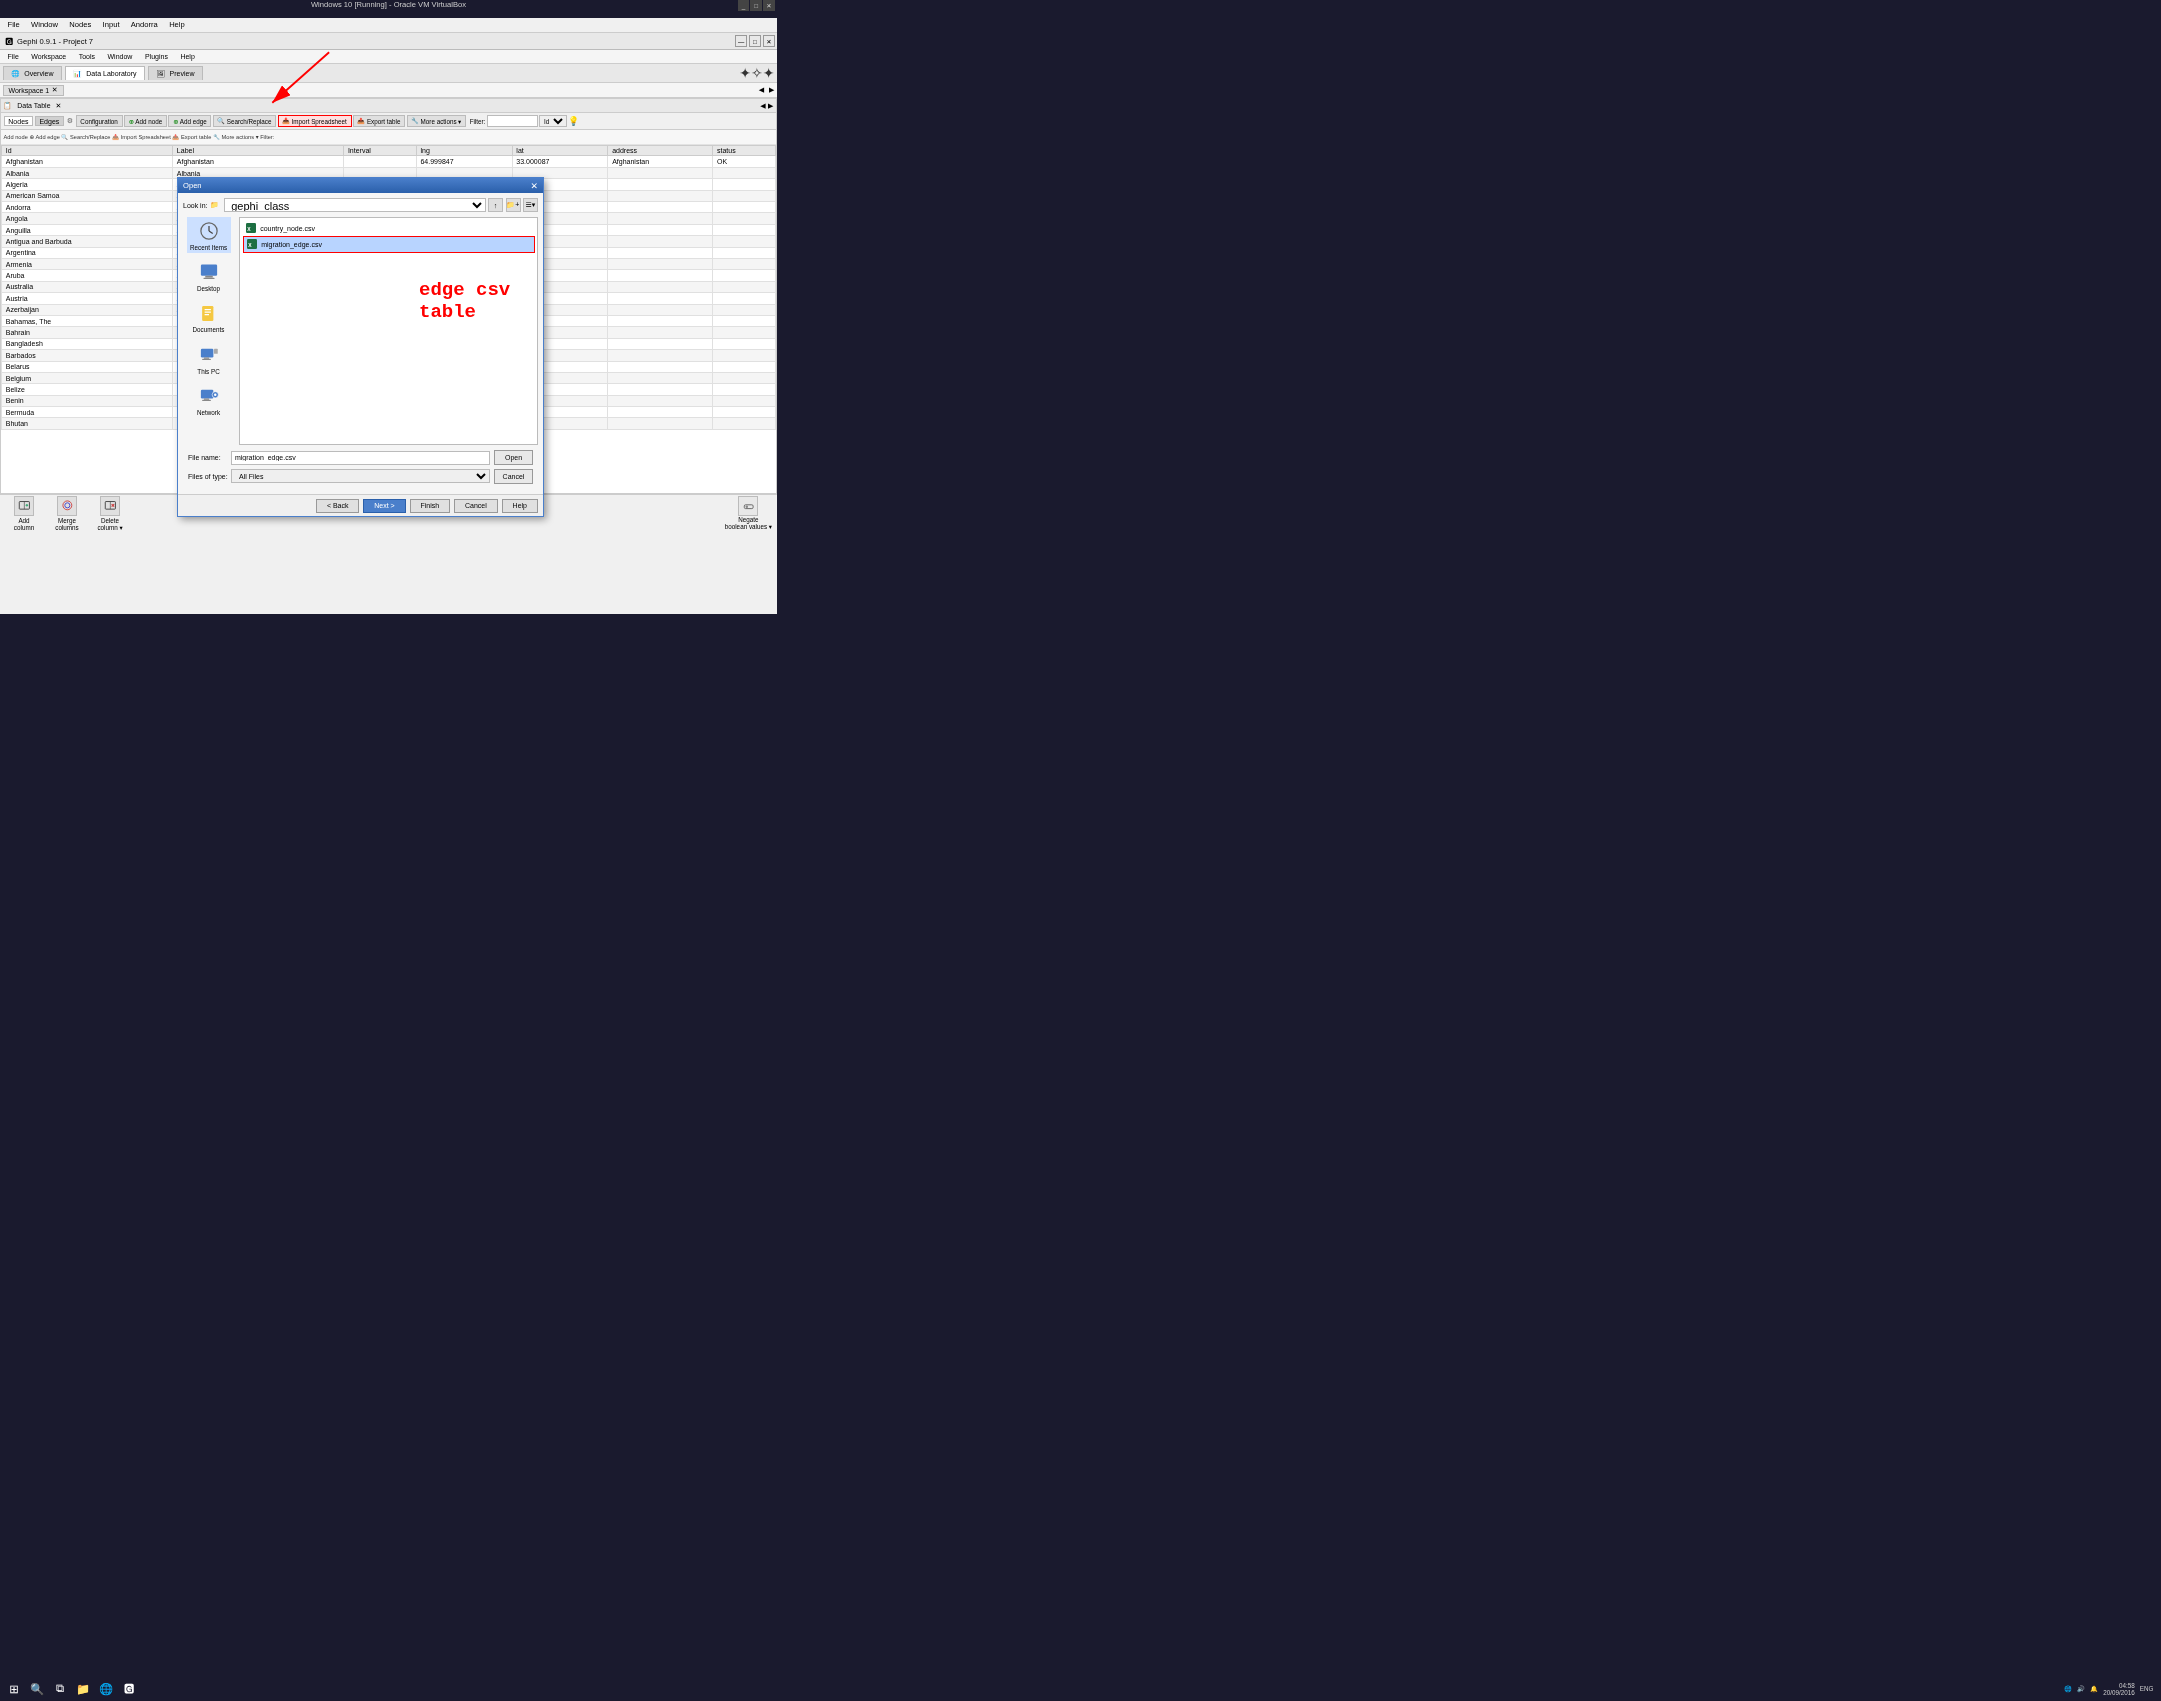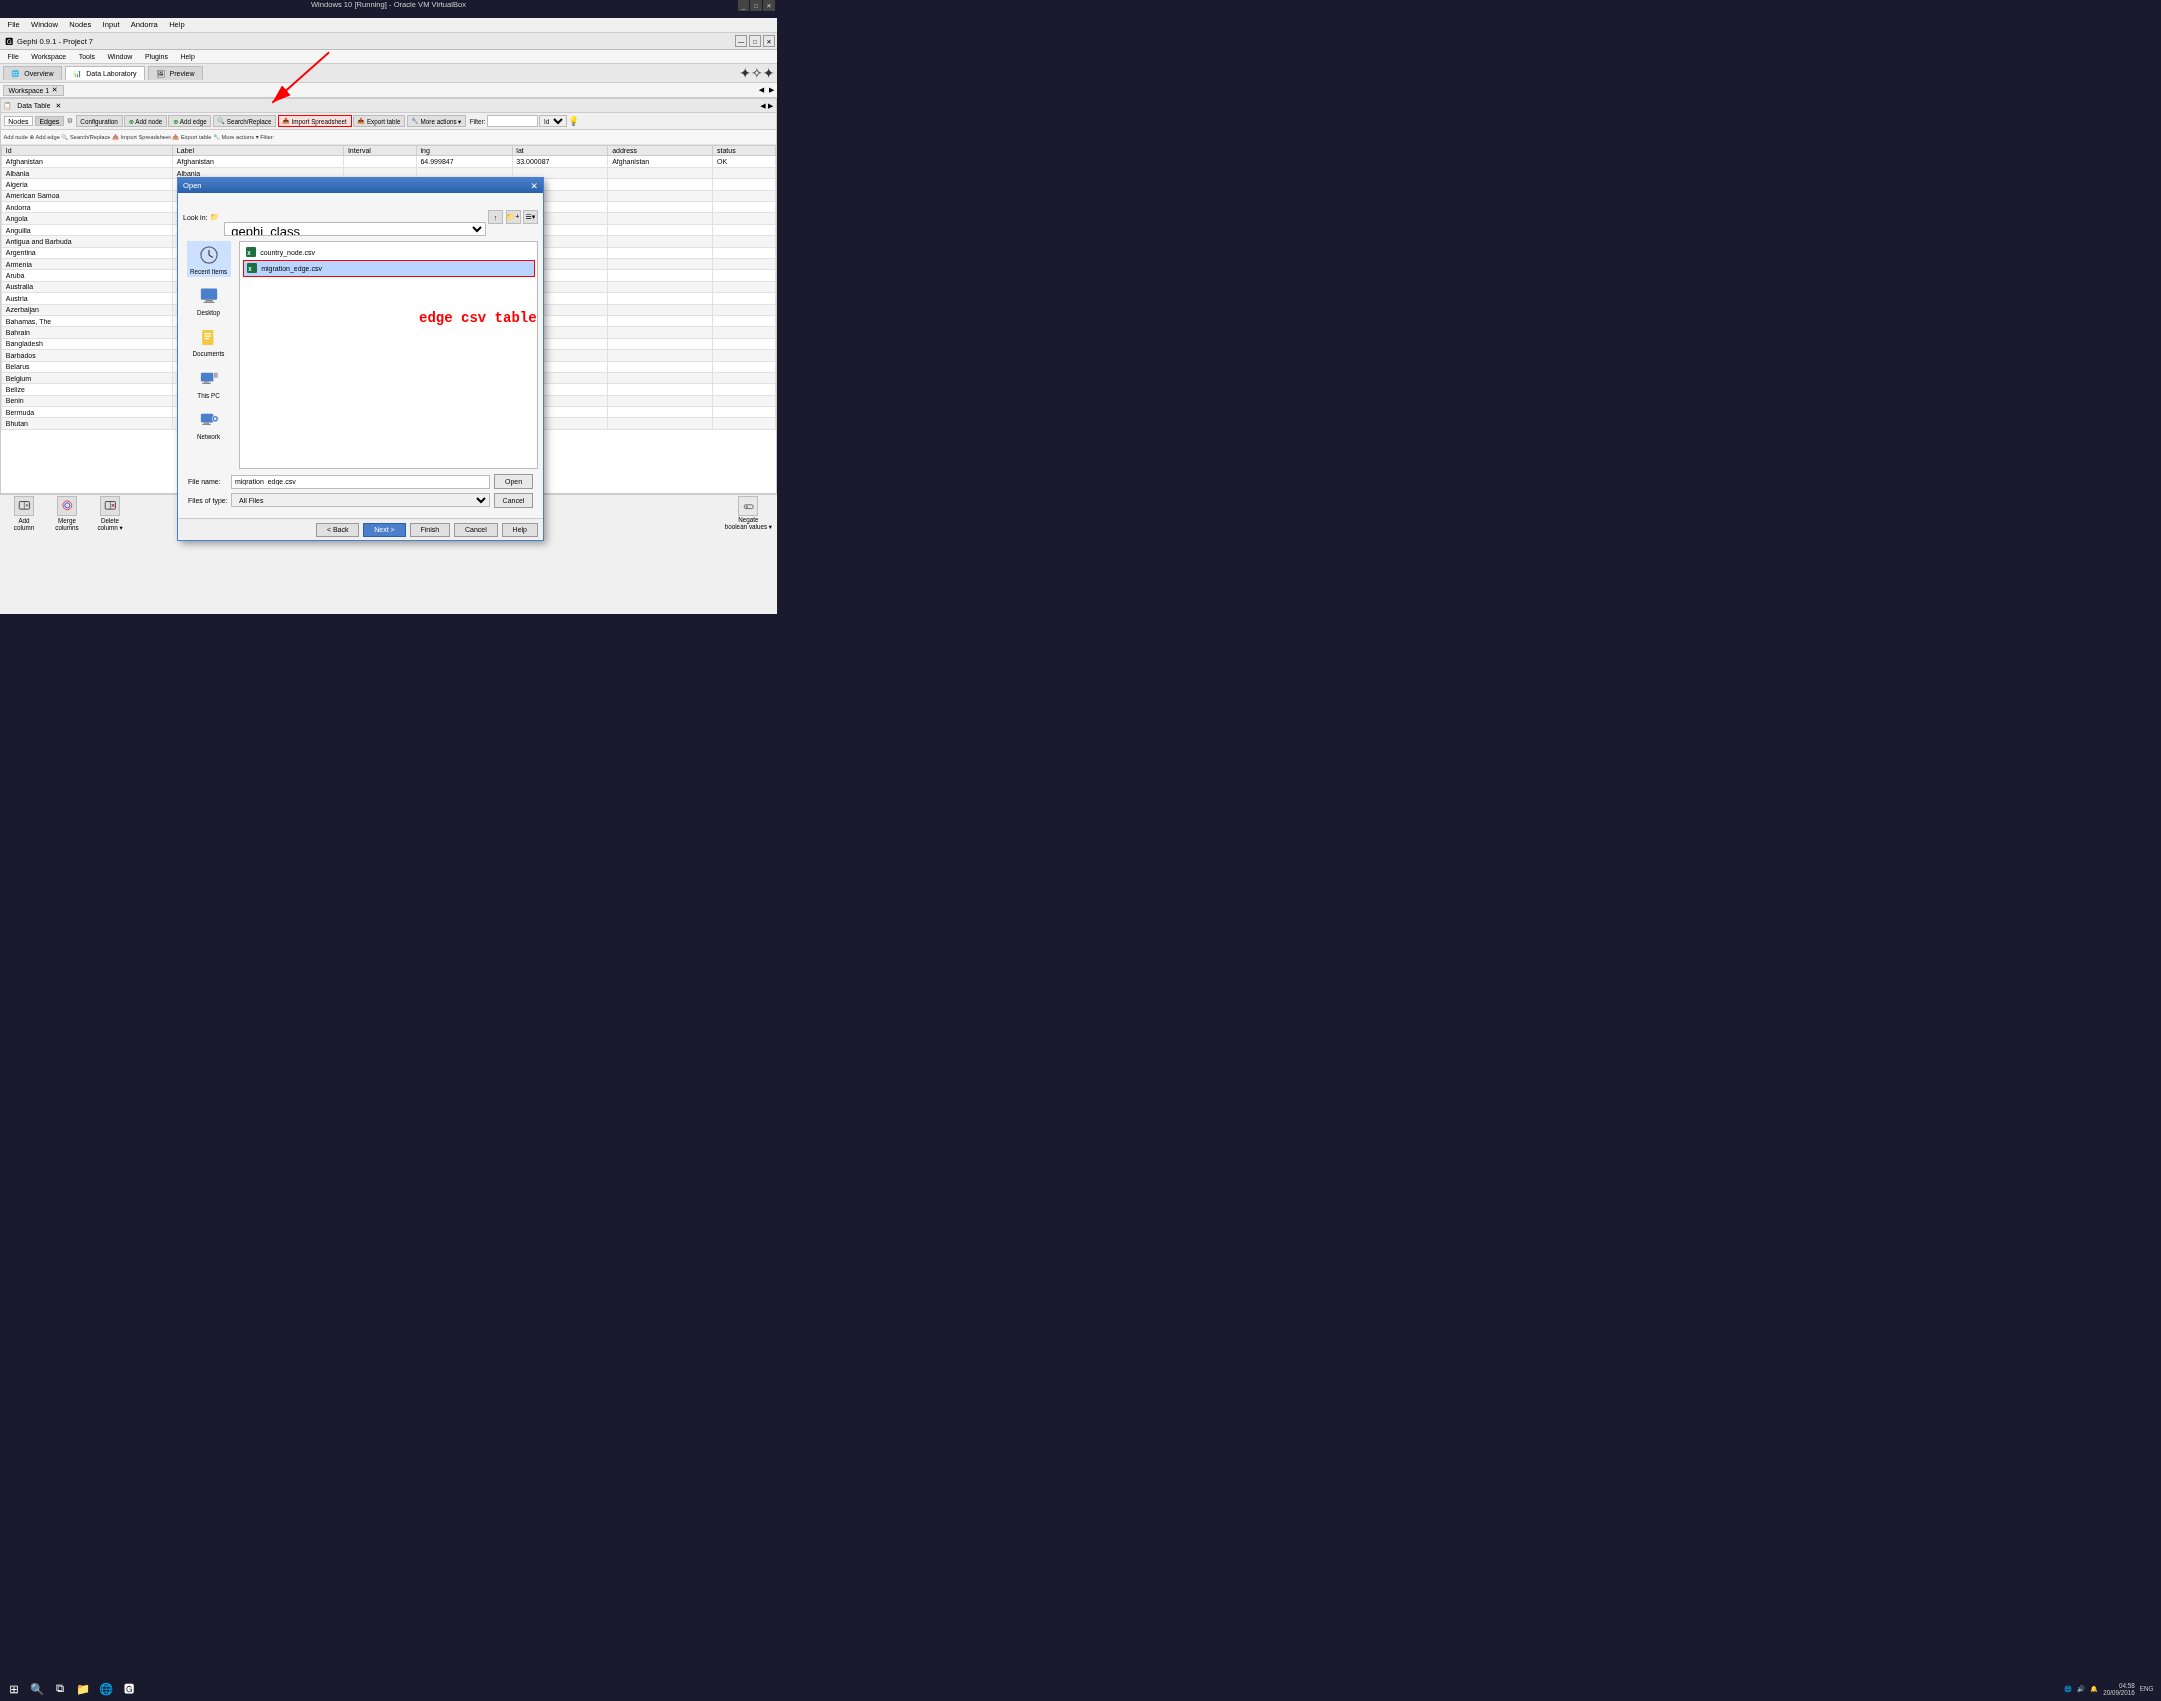--- a/index.html
+++ b/index.html
@@ -324,24 +324,23 @@
       align-items: center;
       gap: 2.5px;
       margin-bottom: 5px;
       font-size: 7px;
     }
     .look-in-label { font-size: 7px; }
     .look-in-select {
       flex: 1;
       height: 14px;
       border: 0.6px solid #bbb;
-      font-size: 13px;
+      font-size: 11px;
       padding: 0 2.5px;
       background: #fff;
-      margin-top: 24px;
     }
     .dialog-nav-btn {
       width: 15px;
       height: 14px;
       background: #e0e0e0;
       border: 0.6px solid #bbb;
       cursor: pointer;
       display: flex;
       align-items: center;
       justify-content: center;
@@ -972,21 +971,21 @@
             <svg width="10" height="10" viewBox="0 0 16 16" style="font-size:14px">
                 <rect width="16" height="16" rx="2" fill="#1d6f42"></rect>
                 <text x="2" y="12" fill="white" font-size="8" font-weight="bold">X</text>
               </svg>
           </div>
           <span>migration_edge.csv</span>
         </div>
       </div>
     </div>
 
-    <div style="position:absolute; top:101px; left:241px; color:red; font-family:'Courier New',monospace; font-size:14px; font-weight:bold; z-index:700; pointer-events:none;margin-top:31px;">edge csv table</div>
+    <div style="position:absolute; top:101px; left:241px; color:red; font-family:'Courier New',monospace; font-size:19px; font-weight:bold; z-index:700; pointer-events:none;">edge csv table</div>
 
     <div class="dialog-footer">
       <span class="dialog-label">File name:</span>
       <input class="dialog-input" type="text" value="migration_edge.csv" style="grid-column: 2;">
       <button class="dialog-open-btn">Open</button>
 
       <span class="dialog-label">Files of type:</span>
       <select class="dialog-input" style="grid-column: 2;">
         <option>All Files</option>
       </select>

